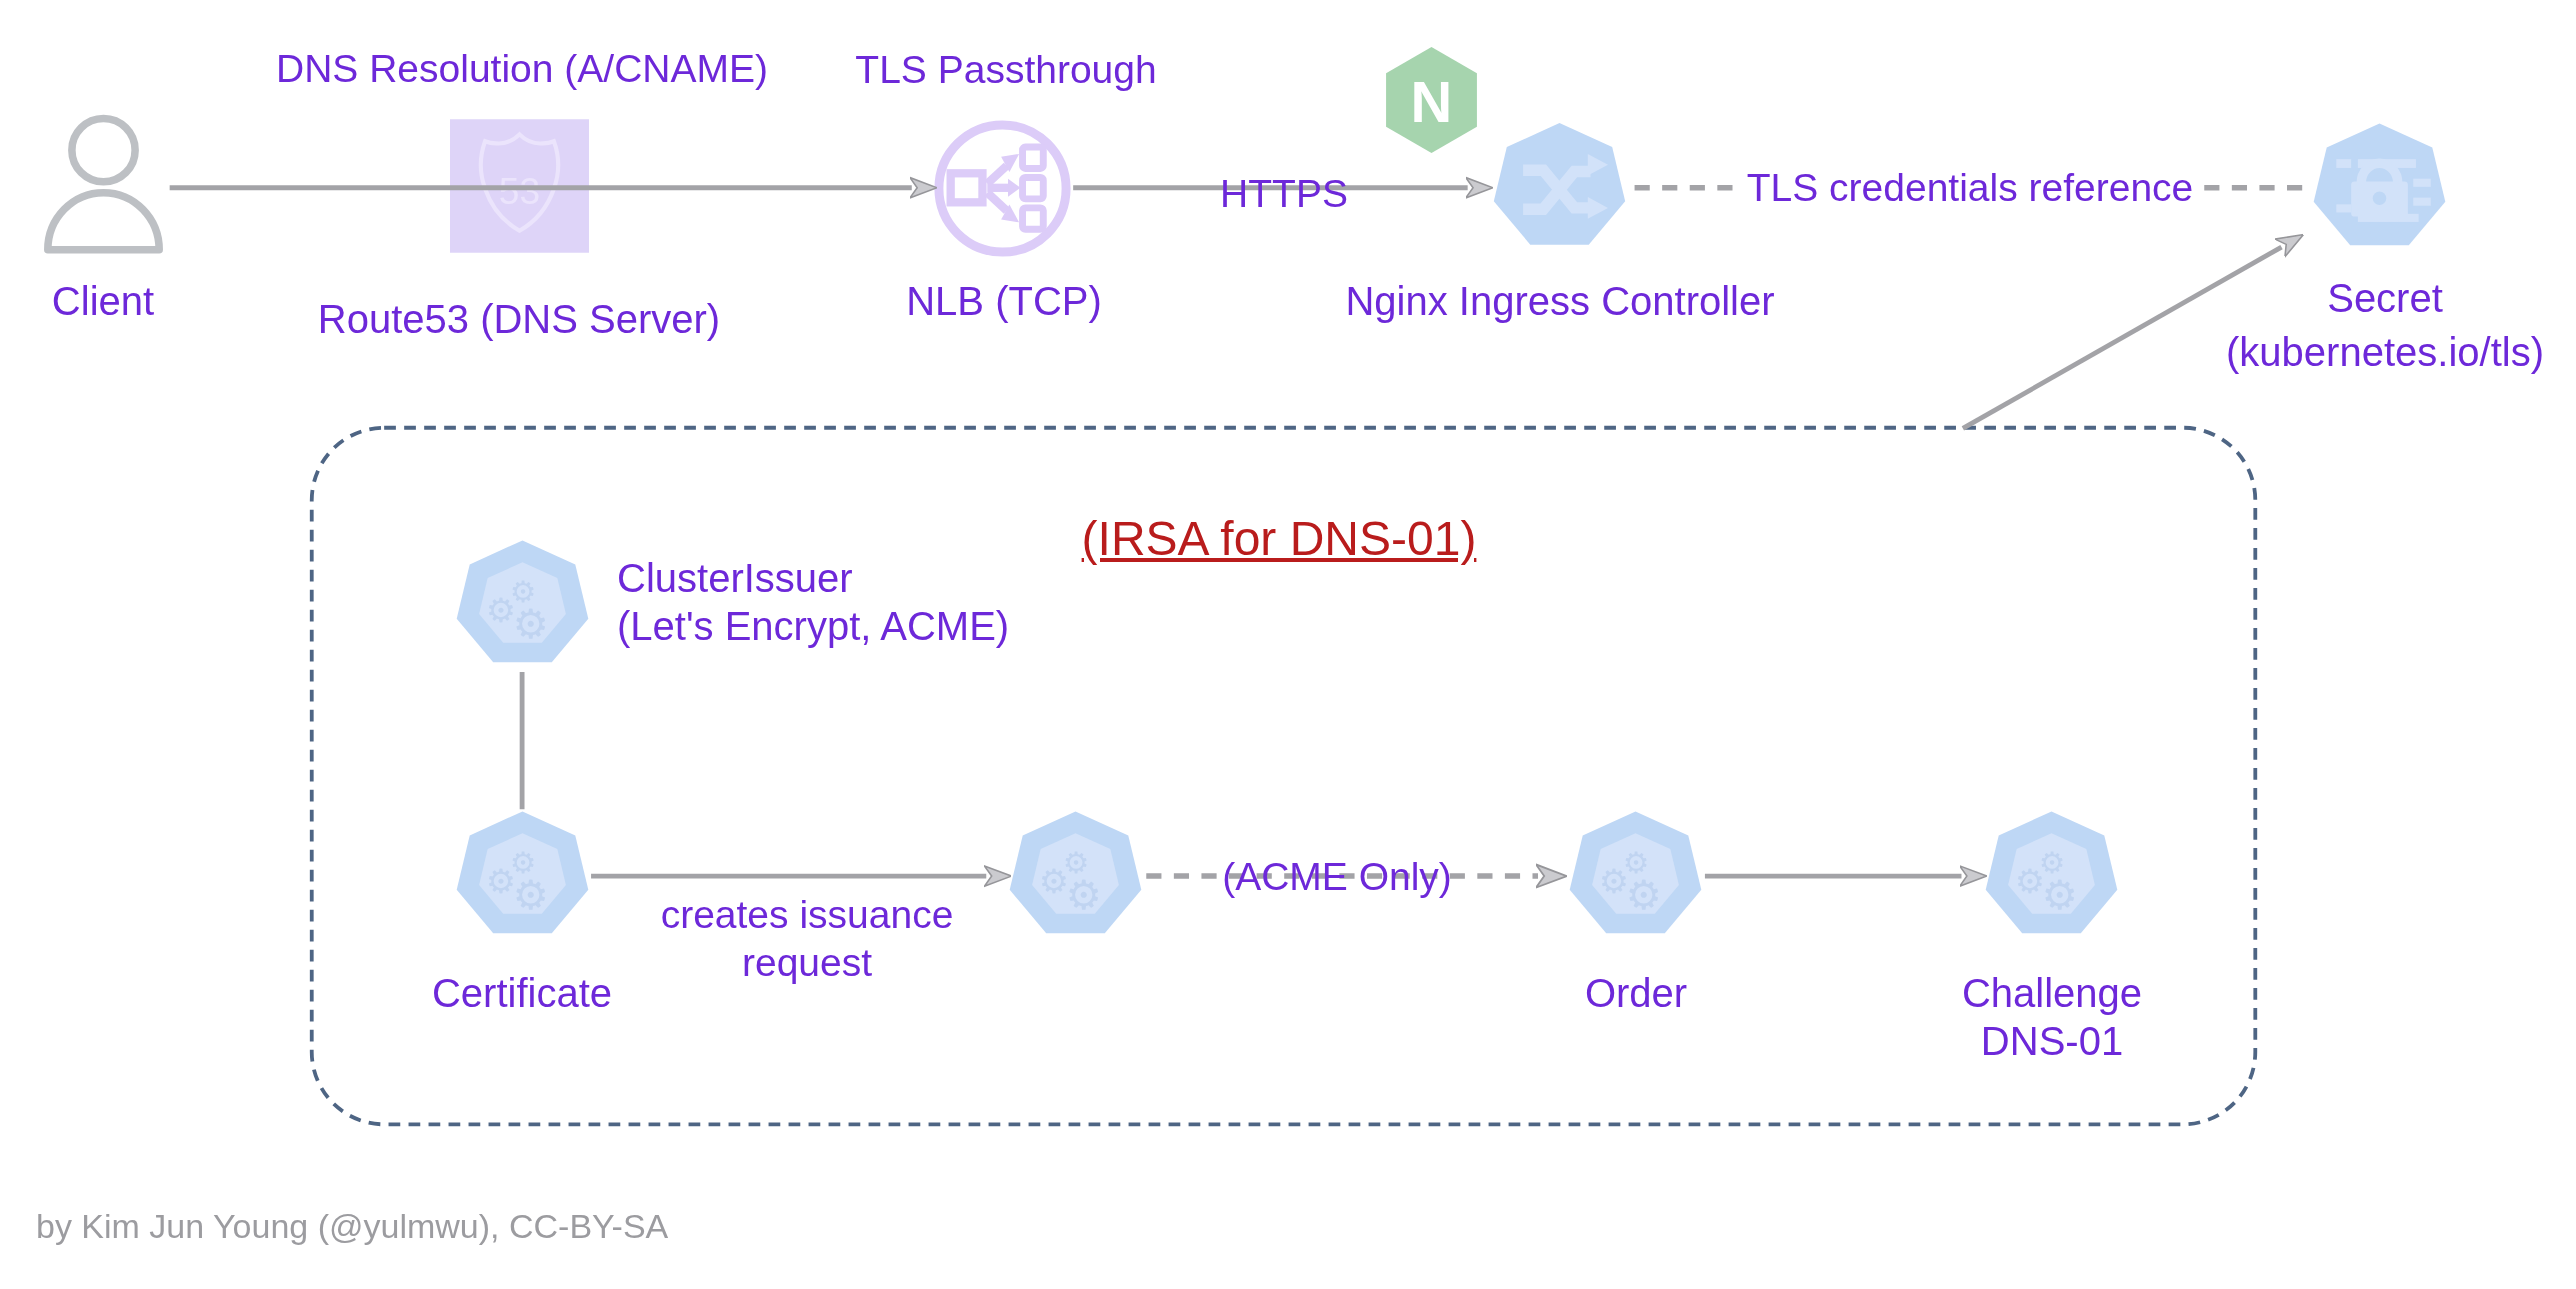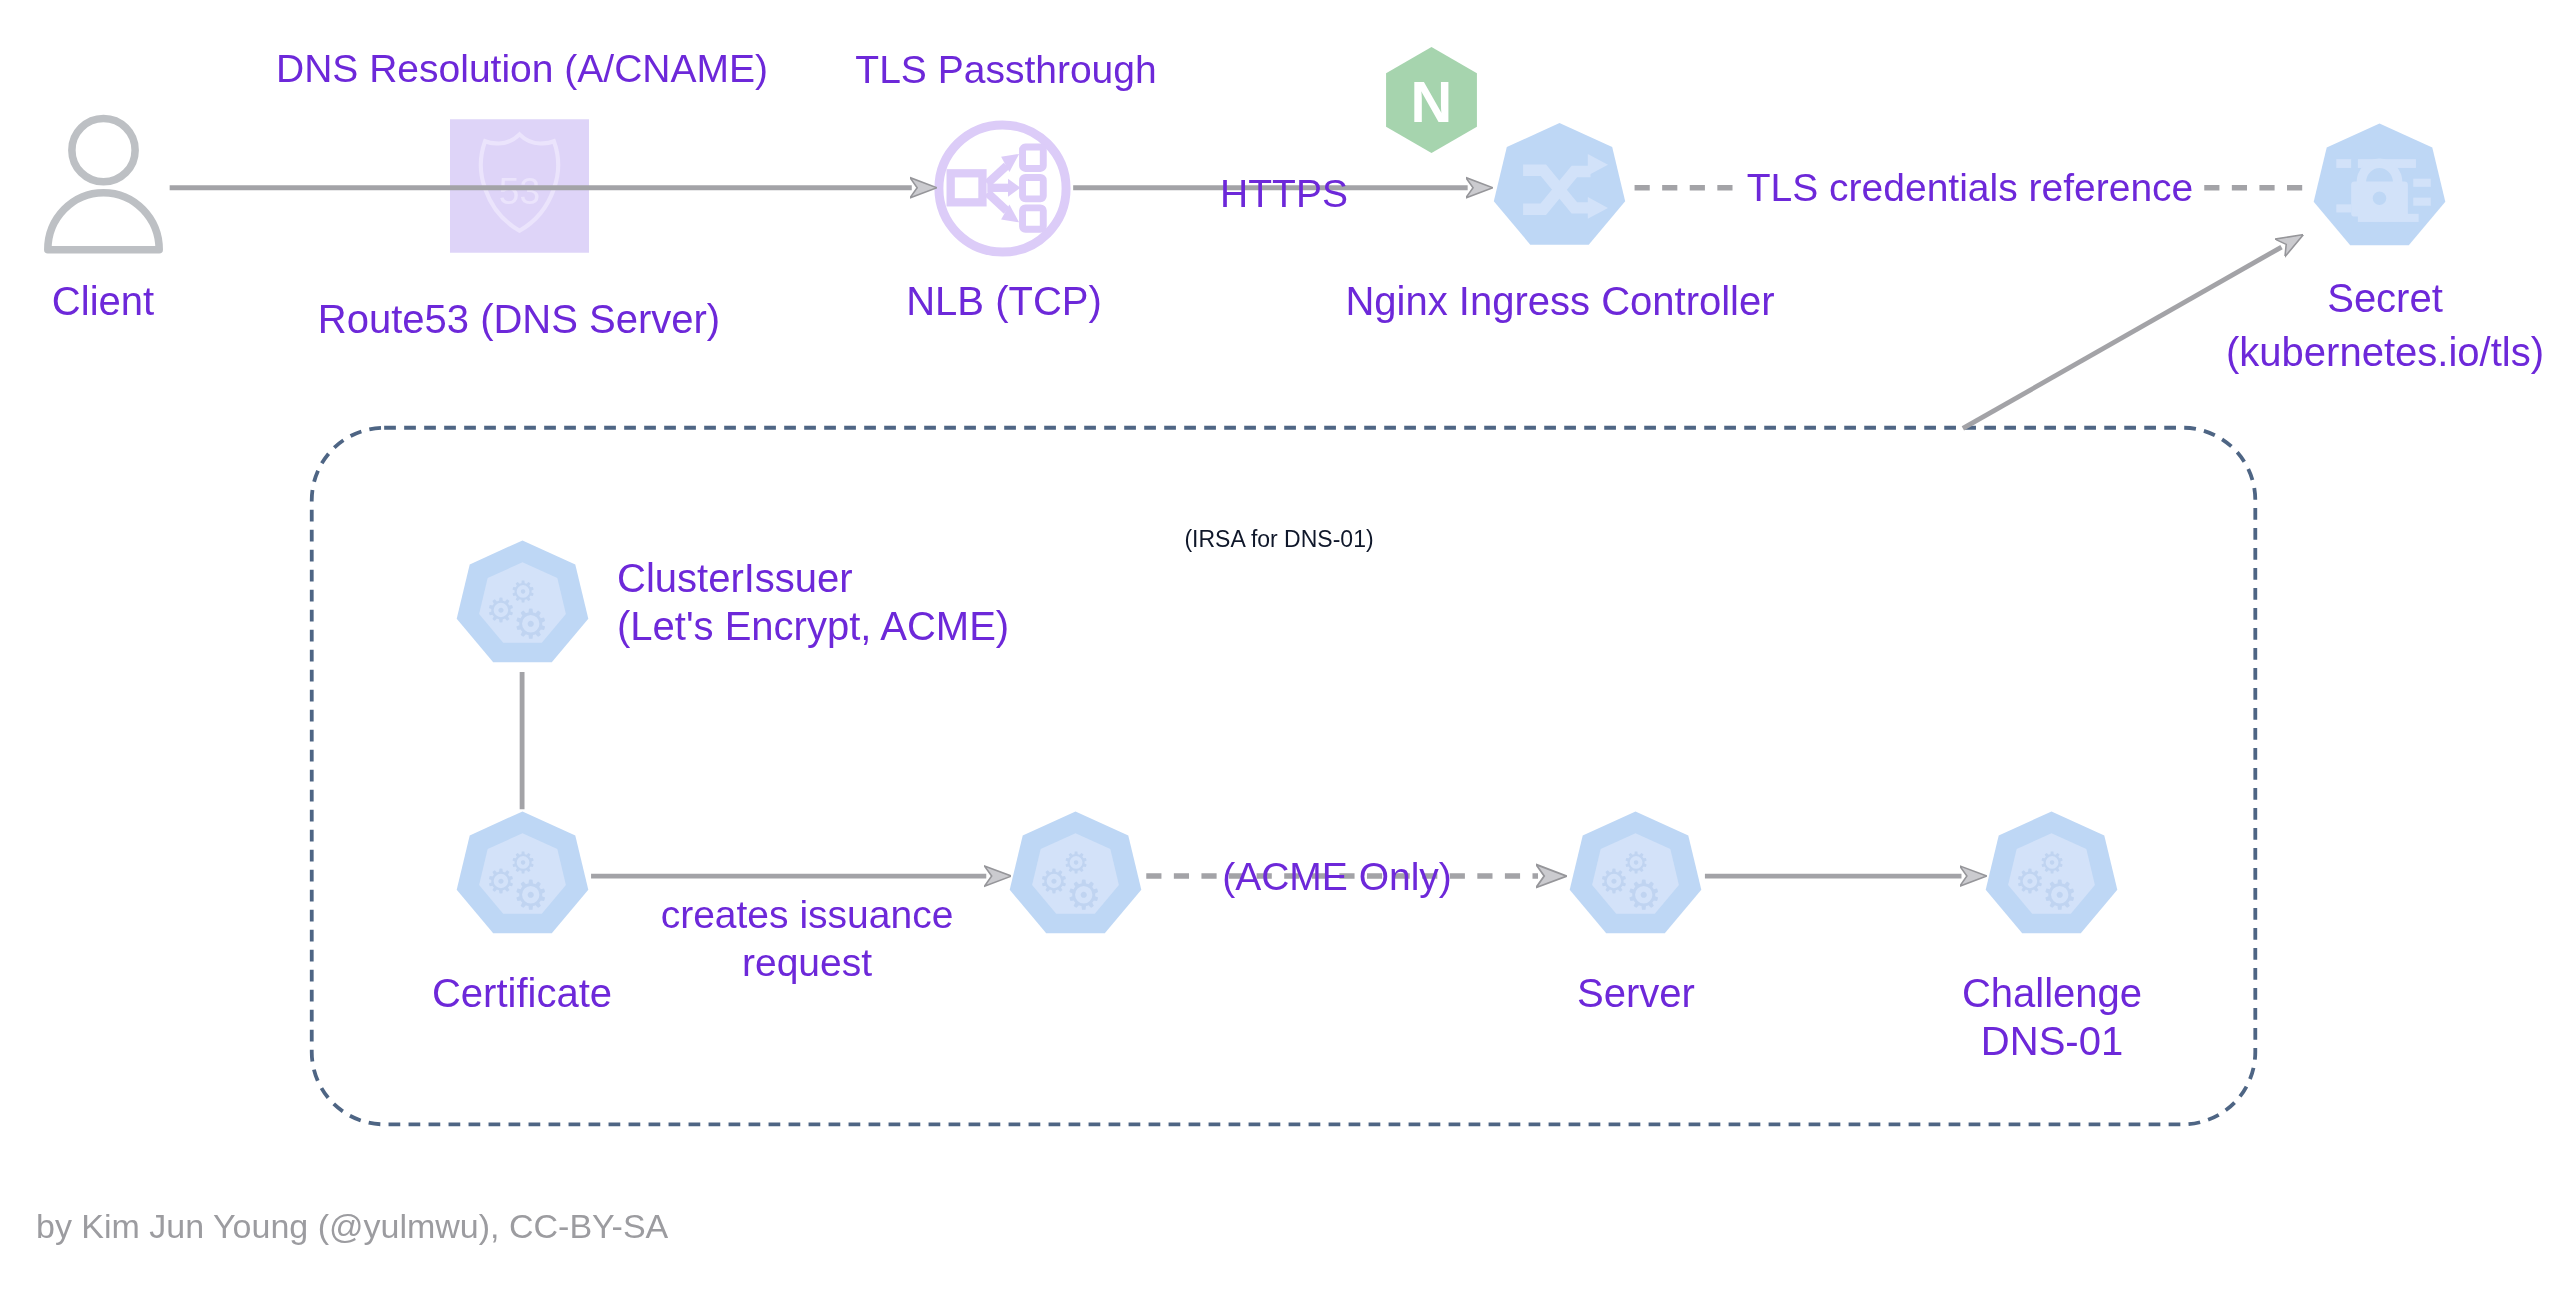--- a/index.html
+++ b/index.html
@@ -4,21 +4,21 @@
 <style>
   html,body{margin:0;padding:0;background:#ffffff;}
   body{width:2576px;height:1290px;position:relative;overflow:hidden;
        font-family:"Liberation Sans", sans-serif;}
   .canvas{position:absolute;left:0;top:0;width:2576px;height:1290px;}
   .lbl{position:absolute;transform:translate(-50%,-50%);white-space:nowrap;
        font-size:40px;color:#6d28d9;text-align:center;line-height:48px;}
   .elbl{font-size:39px;}
   .left-lbl{transform:translate(0,-50%);text-align:left;}
   .title{font-size:41px;color:#54708f;}
-  .subtitle{font-size:23px;color:#0f172a;}
+  .subtitle{font-size:48px;color:#b91c1c;text-decoration:underline;}
   .wrap2{white-space:normal;width:324px;}
   .attrib{font-size:34px;color:#9c9ca0;}
   svg.icon{position:absolute;overflow:visible;}
   svg.edges{position:absolute;left:0;top:0;pointer-events:none;}
 </style>
 </head>
 <body>
 
 <div class="canvas">
 
@@ -147,19 +147,19 @@
 
   <div class="lbl subtitle" style="left:1279px;top:539px">(IRSA for DNS-01)</div>
 
   <div class="lbl left-lbl" style="left:617px;top:578px">ClusterIssuer</div>
   <div class="lbl left-lbl" style="left:617px;top:626px">(Let's Encrypt, ACME)</div>
 
   <div class="lbl elbl wrap2" style="left:807px;top:939px">creates issuance request</div>
   <div class="lbl elbl" style="left:1337px;top:877px">(ACME Only)</div>
 
   <div class="lbl" style="left:522px;top:993px">Certificate</div>
-  <div class="lbl" style="left:1636px;top:993px">Server</div>
+  <div class="lbl" style="left:1636px;top:993px">Order</div>
   <div class="lbl" style="left:2052px;top:993px">Challenge</div>
   <div class="lbl" style="left:2052px;top:1041px">DNS-01</div>
 
   <div class="lbl left-lbl attrib" style="left:36px;top:1226px">by Kim Jun Young (@yulmwu), CC-BY-SA</div>
 </div>
 
 
 </body></html>

